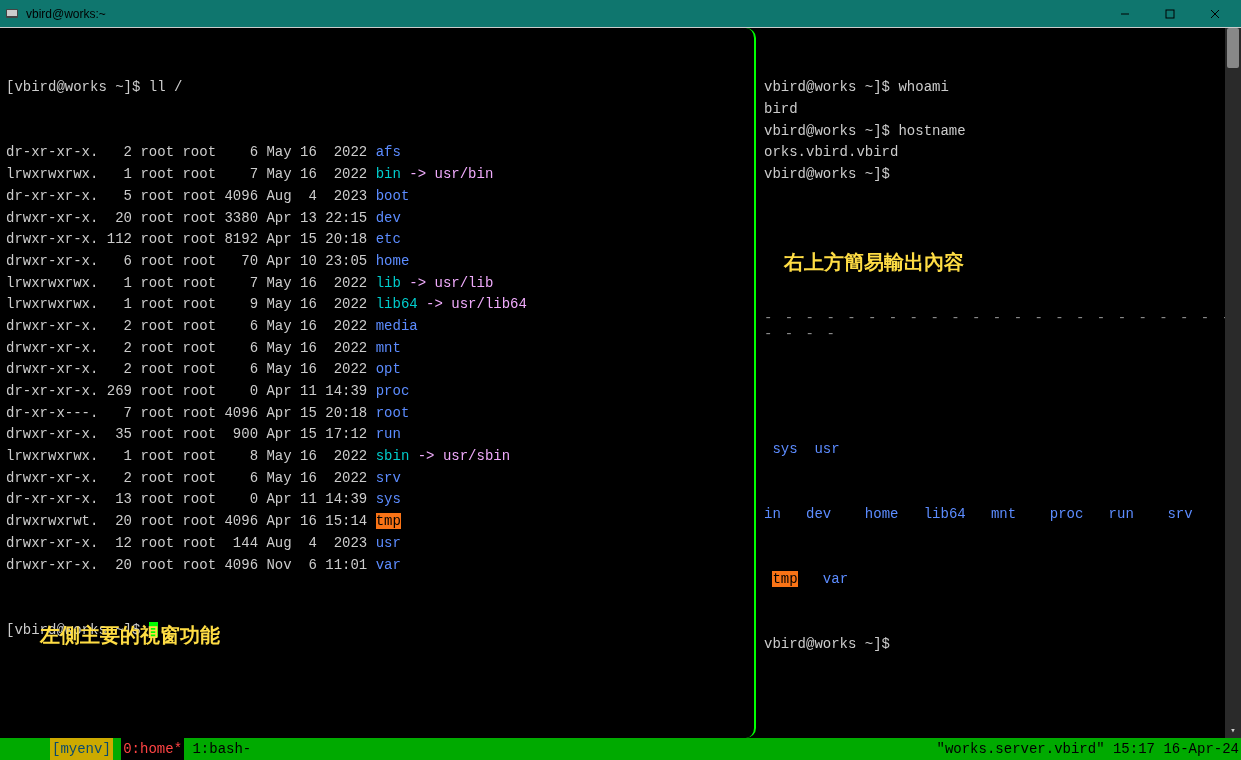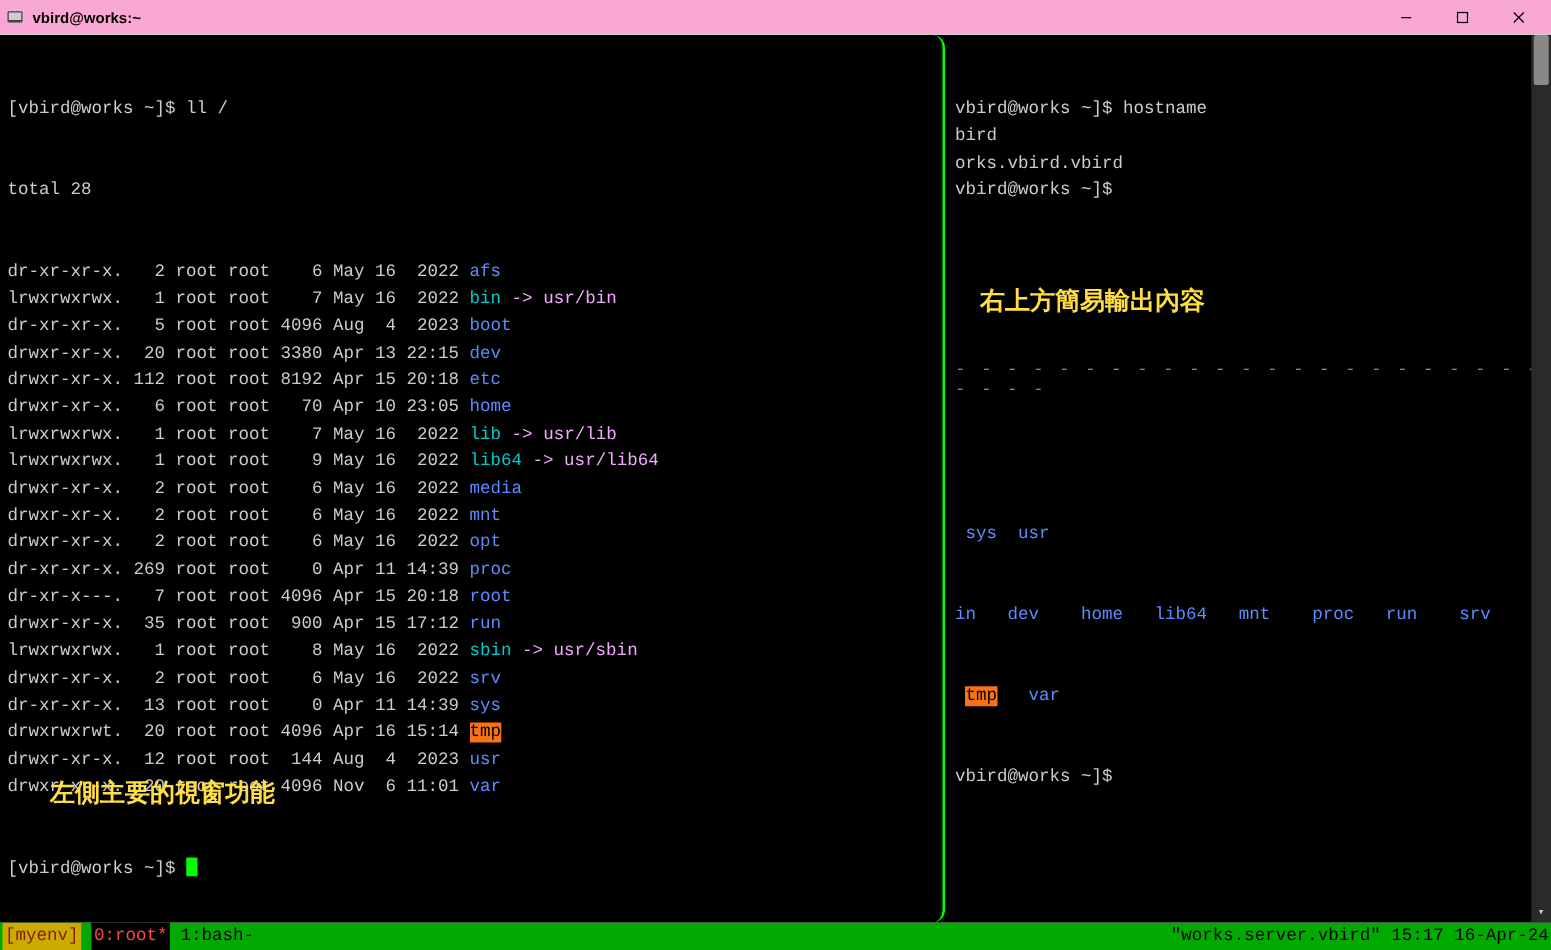--- a/index.html
+++ b/index.html
@@ -7,26 +7,25 @@
   font-family: "Consolas", "Courier New", monospace;
   font-size: 14px;
   background: #f0f0f0;
   width: 1241px;
   height: 760px;
   display: flex;
   flex-direction: column;
 }
 .titlebar {
   height: 28px;
-  background: #f9a8d4;
+  background: #0f766e;
   border-bottom: 1px solid #ccc;
   display: flex;
   align-items: center;
   padding: 0 4px;
-  font-weight: bold;
 }
 .titlebar-icon {
   width: 16px; height: 16px;
   margin-right: 6px;
   display: inline-flex; align-items: center; justify-content: center;
   font-size: 12px;
 }
 .titlebar-title { flex: 1; font-size: 12px; font-family: "Segoe UI", sans-serif; }
 .winbtns { display: flex; gap: 0; }
 .winbtn {
@@ -86,21 +85,21 @@
   height: 22px;
   background: #00aa00;
   color: #000;
   display: flex;
   align-items: center;
   font-size: 14px;
   line-height: 22px;
   white-space: pre;
   padding: 0 2px;
 }
-.sb-env { background: #ccaa00; color: #7f1d1d; padding: 0 2px;}
+.sb-env { background: #ccaa00; color: #0c4a6e; padding: 0 2px; margin-left: 48px;}
 .sb-tab-active { background: #000; color: #ff4444; padding: 0 2px;}
 .sb-tab { color: #000; }
 .sb-ast { color: #ff4444; background:#000;}
 .sb-spacer { flex: 1; }
 .sb-host { color: #000; }
 .ll-row { display: block; }
 .right-ls { color: #5c8cff; margin-top: 48px; }
 .scrollbar {
   position:absolute; right:0; top:0; width:16px; height:100%;
   background:#2a2a2a;
@@ -144,45 +143,44 @@
           <line x1="9" y1="1" x2="1" y2="9" stroke="#000" stroke-width="1"></line>
         </svg>
       </div>
   </div>
 </div>
 
 <div class="terminal">
 
   <div class="pane pane-left">
     <div class="ll-row"><span class="prompt-user">[vbird@works ~]$</span> <span class="prompt-cmd">ll /</span></div>
-    <div class="ll-row">total 28</div>
     <div id="ll-rows"><div class="ll-row">dr-xr-xr-x.   2 root root    6 May 16  2022 <span class="dir">afs</span></div><div class="ll-row">lrwxrwxrwx.   1 root root    7 May 16  2022 <span class="symlink">bin</span> <span class="target">-&gt; usr/bin</span></div><div class="ll-row">dr-xr-xr-x.   5 root root 4096 Aug  4  2023 <span class="dir">boot</span></div><div class="ll-row">drwxr-xr-x.  20 root root 3380 Apr 13 22:15 <span class="dir">dev</span></div><div class="ll-row">drwxr-xr-x. 112 root root 8192 Apr 15 20:18 <span class="dir">etc</span></div><div class="ll-row">drwxr-xr-x.   6 root root   70 Apr 10 23:05 <span class="dir">home</span></div><div class="ll-row">lrwxrwxrwx.   1 root root    7 May 16  2022 <span class="symlink">lib</span> <span class="target">-&gt; usr/lib</span></div><div class="ll-row">lrwxrwxrwx.   1 root root    9 May 16  2022 <span class="symlink">lib64</span> <span class="target">-&gt; usr/lib64</span></div><div class="ll-row">drwxr-xr-x.   2 root root    6 May 16  2022 <span class="dir">media</span></div><div class="ll-row">drwxr-xr-x.   2 root root    6 May 16  2022 <span class="dir">mnt</span></div><div class="ll-row">drwxr-xr-x.   2 root root    6 May 16  2022 <span class="dir">opt</span></div><div class="ll-row">dr-xr-xr-x. 269 root root    0 Apr 11 14:39 <span class="dir">proc</span></div><div class="ll-row">dr-xr-x---.   7 root root 4096 Apr 15 20:18 <span class="dir">root</span></div><div class="ll-row">drwxr-xr-x.  35 root root  900 Apr 15 17:12 <span class="dir">run</span></div><div class="ll-row">lrwxrwxrwx.   1 root root    8 May 16  2022 <span class="symlink">sbin</span> <span class="target">-&gt; usr/sbin</span></div><div class="ll-row">drwxr-xr-x.   2 root root    6 May 16  2022 <span class="dir">srv</span></div><div class="ll-row">dr-xr-xr-x.  13 root root    0 Apr 11 14:39 <span class="dir">sys</span></div><div class="ll-row">drwxrwxrwt.  20 root root 4096 Apr 16 15:14 <span class="tmp">tmp</span></div><div class="ll-row">drwxr-xr-x.  12 root root  144 Aug  4  2023 <span class="dir">usr</span></div><div class="ll-row">drwxr-xr-x.  20 root root 4096 Nov  6 11:01 <span class="dir">var</span></div></div>
     <div class="ll-row"><span class="prompt-user">[vbird@works ~]$</span> <span class="cursor"></span></div>
     <div class="anno" style="left:40px; top:592px;">左側主要的視窗功能</div>
   </div>
 
   <div class="pane-right">
     <div class="pane pane-rt">
-      <div id="rt-lines"><div><span class="prompt-user">vbird@works ~]$</span> <span>hostname</span></div><div>bird</div><div>orks.vbird.vbird</div><div><span class="prompt-user">vbird@works ~]$</span> <span></span></div></div>
+      <div id="rt-lines"><div><span class="prompt-user">vbird@works ~]$</span> <span>whoami</span></div><div>bird</div><div><span class="prompt-user">vbird@works ~]$</span> <span>hostname</span></div><div>orks.vbird.vbird</div><div><span class="prompt-user">vbird@works ~]$</span> <span></span></div></div>
       <div class="anno" style="position:relative; left:20px; top:18px;">右上方簡易輸出內容</div>
     </div>
     <div class="hsep">- - - - - - - - - - - - - - - - - - - - - - - - - - -</div>
     <div class="pane pane-rb">
       <div class="right-ls"> sys  usr</div>
       <div id="rb-row2"><span class="right-ls">in</span>   <span class="right-ls">dev</span>    <span class="right-ls">home</span>   <span class="right-ls">lib64</span>   <span class="right-ls">mnt</span>    <span class="right-ls">proc</span>   <span class="right-ls">run</span>    <span class="right-ls">srv</span></div>
       <div id="rb-row3"> <span class="tmp">tmp</span>   <span class="right-ls">var</span></div>
       <div><span class="prompt-user">vbird@works ~]$</span></div>
       
     </div>
   </div>
 
   <div class="scrollbar">
     <div class="scrollbar-up">▴</div>
     <div class="scrollbar-thumb"></div>
     <div class="scrollbar-down">▾</div>
   </div>
 </div>
 
 <div class="statusbar">
-  <span class="sb-env">[myenv]</span><span> </span><span class="sb-tab-active"><span>0:root</span><span class="sb-ast">*</span></span><span class="sb-tab"> 1:bash-</span>
+  <span class="sb-env">[myenv]</span><span> </span><span class="sb-tab-active"><span>0:home</span><span class="sb-ast">*</span></span><span class="sb-tab"> 1:bash-</span>
   <span class="sb-spacer"></span>
   <span class="sb-host">"works.server.vbird"</span><span> </span><span>15:17</span><span> </span><span>16-Apr-24</span>
 </div>
 
 </body></html>

